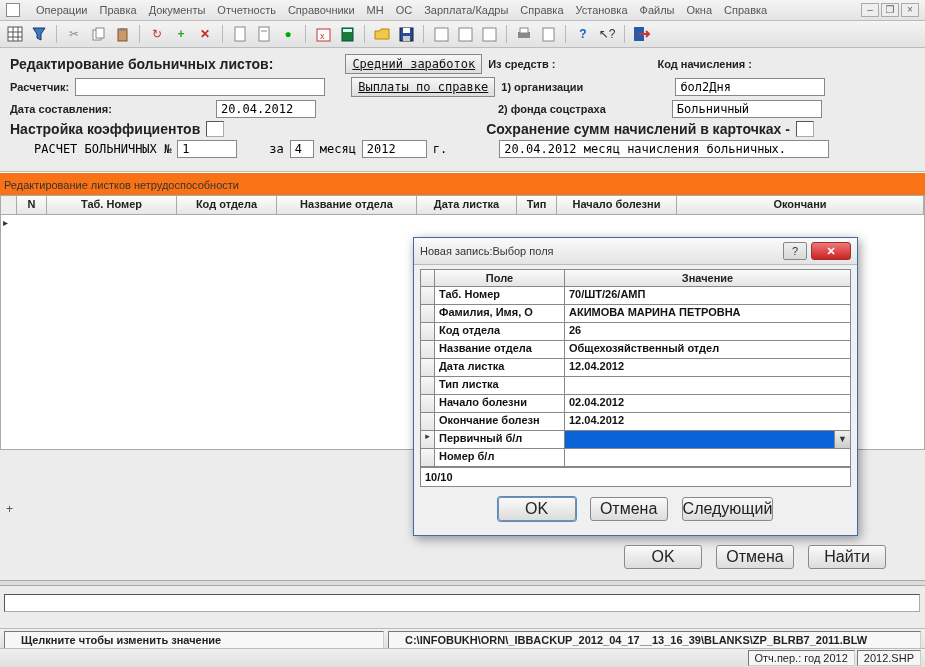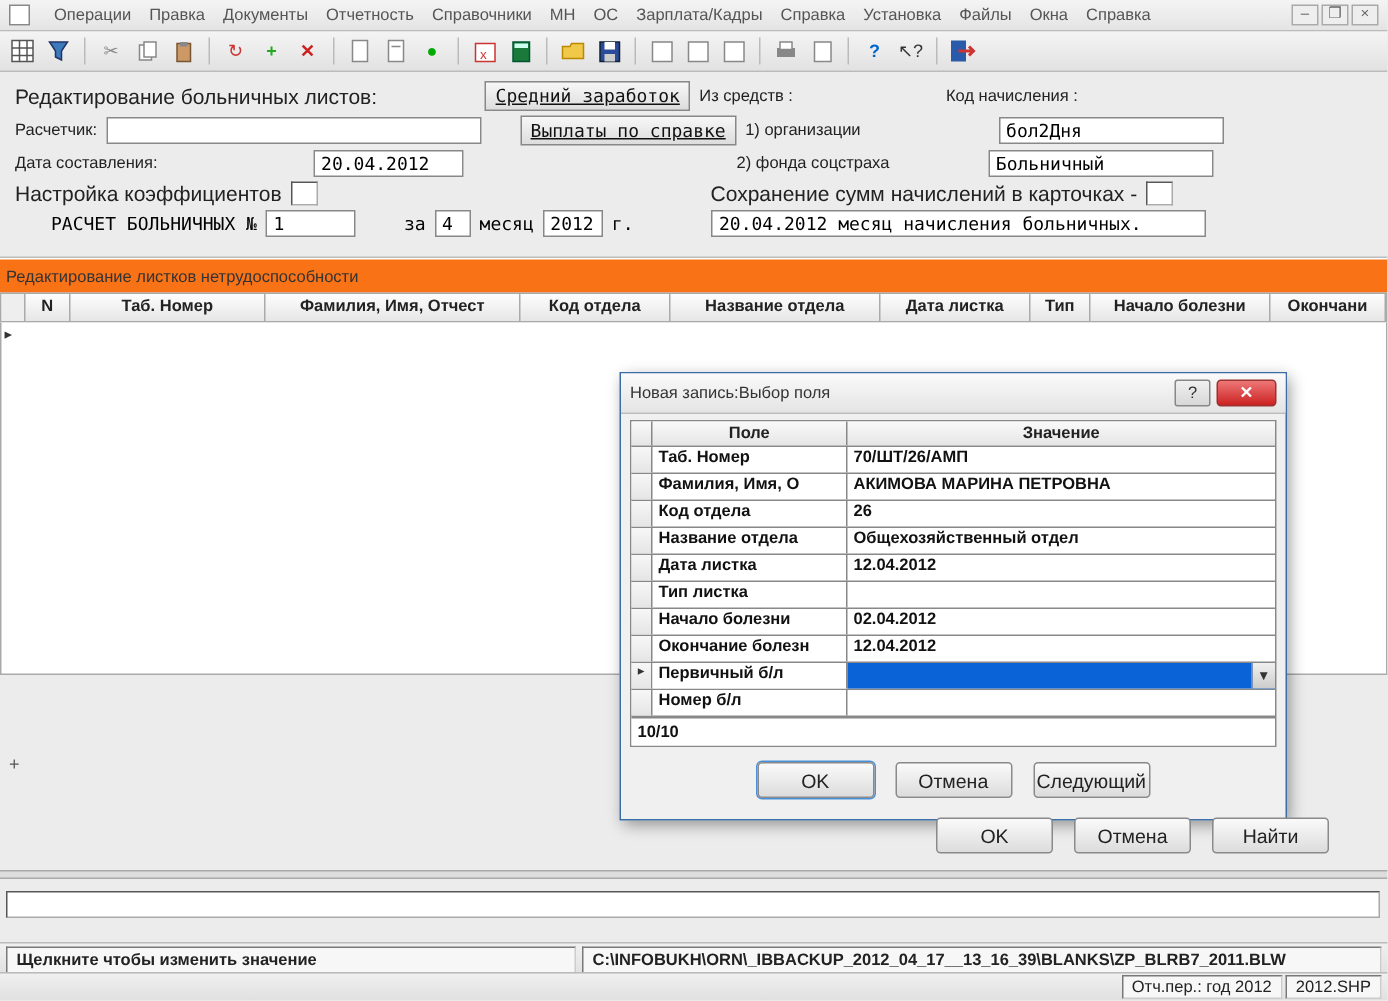--- a/index.html
+++ b/index.html
@@ -37,21 +37,21 @@
 .tb { width: 18px; height: 18px; display: inline-flex; align-items: center; justify-content: center; font-size: 12px; }
 .tb svg { display: block; }
 .sep { width: 1px; height: 18px; background: #bbb; margin: 0 2px; }
 
 .formpane {
   background: #ececec;
   padding: 6px 10px 10px 10px;
   border-bottom: 1px solid #bbb;
 }
 .formrow { display: flex; align-items: center; gap: 6px; margin-bottom: 3px; }
-.formrow .lab { color: #222; font-weight: normal; }
+.formrow .lab { color: #222; font-weight: bold; }
 .bigbold { font-size: 14px; font-weight: bold; color: #111; }
 .field { background: #fff; border: 1px solid #888; height: 18px; padding: 1px 4px; font-family: monospace; font-size: 12px; }
 .btn3d {
   font-family: monospace;
   font-size: 12px;
   background: linear-gradient(#f7f7f7,#ddd);
   border: 1px solid #888;
   padding: 1px 6px;
   height: 20px;
   text-decoration: underline;
@@ -90,21 +90,21 @@
 .hDat { width: 100px; }
 .hTip { width: 40px; }
 .hNb { width: 120px; }
 .hOk { flex: 1; }
 
 .gridbody { background: #fff; height: 235px; border: 1px solid #aaa; border-top: none; position: relative; }
 .rowmark { position: absolute; left: 2px; top: 2px; font-size: 10px; color: #333; }
 
 .dialog {
   position: absolute;
-  left: 413px; top: 248px;
+  left: 413px; top: 237px;
   width: 445px;
   background: #f0f0f0;
   border: 1px solid #3a6ea5;
   box-shadow: 2px 3px 10px rgba(0,0,0,0.4);
 }
 .dlg-title {
   background: linear-gradient(#fafafa,#e4e4e4);
   display: flex;
   align-items: center;
   padding: 4px 6px;
@@ -129,21 +129,21 @@
 .dlg-grid .row.sel .m::before { content: "▸"; color: #333; font-size: 9px; display: block; text-align: center; }
 .dlg-grid .intext { border-top: 1px solid #888; padding: 3px 4px; font-weight: bold; color: #111; background: #fff; }
 
 .dlg-btns { display: flex; justify-content: center; gap: 14px; padding: 10px 0 6px 0; }
 .winbutton {
   min-width: 78px;
   height: 24px;
   background: linear-gradient(#fafafa,#dcdcdc);
   border: 1px solid #8a8a8a;
   border-radius: 3px;
-  font-size: 13px;
+  font-size: 16px;
   color: #222;
 }
 .winbutton.primary { box-shadow: 0 0 0 1px #4a90d9; }
 
 .bottombtns {
   position: absolute;
   left: 624px; top: 545px;
   display: flex; gap: 14px;
 }
 .plus-foot { position: absolute; left: 6px; top: 502px; color: #555; font-size: 12px; }
@@ -154,21 +154,21 @@
 .statusbar {
   position: absolute;
   left: 0; bottom: 16px;
   width: 100%;
   display: flex;
   background: linear-gradient(#f0f0f0,#e0e0e0);
   border-top: 1px solid #bbb;
   padding: 2px 4px;
   gap: 4px;
 }
-.statusbar .cell { border: 1px inset #ccc; padding: 2px 6px; background: #f7f7f7; color: #222; font-weight: bold; }
+.statusbar .cell { border: 1px inset #ccc; padding: 2px 16px; background: #f7f7f7; color: #222; font-weight: bold; }
 .statusbar .path { flex: 1; }
 
 .statusbar2 {
   position: absolute;
   left: 0; bottom: 0;
   width: 100%;
   display: flex;
   justify-content: flex-end;
   background: linear-gradient(#f0f0f0,#e0e0e0);
   border-top: 1px solid #bbb;
@@ -350,34 +350,33 @@
     <span class="small-sq"></span>
   </div>
   <div class="formrow" style="font-family:monospace;font-size:12px">
     <span style="width:18px"></span>
     <span>РАСЧЕТ БОЛЬНИЧНЫХ №</span>
     <span class="field" style="width:60px">1</span>
     <span style="width:20px"></span>
     <span>за</span>
     <span class="field" style="width:24px">4</span>
     <span>месяц</span>
-    <span class="field" style="width:40px">2012</span>
+    <span class="field" style="width:65px">2012</span>
     <span>г.</span>
     <span style="width:40px"></span>
     <span class="field" style="width:330px">20.04.2012 месяц начисления больничных.</span>
   </div>
 </div>
 
 <div class="panetitle">Редактирование листков нетрудоспособности</div>
 
 <div class="gridhdr">
   <div class="cell hrow1"></div>
   <div class="cell hN">N</div>
   <div class="cell hTab">Таб. Номер</div>
-  <div class="cell hFio">Фамилия, Имя, Отчест</div>
   <div class="cell hKod">Код отдела</div>
   <div class="cell hNaz">Название отдела</div>
   <div class="cell hDat">Дата листка</div>
   <div class="cell hTip">Тип</div>
   <div class="cell hNb">Начало болезни</div>
   <div class="cell hOk">Окончани</div>
 </div>
 <div class="gridbody">
   <span class="rowmark">▸</span>
 </div>

